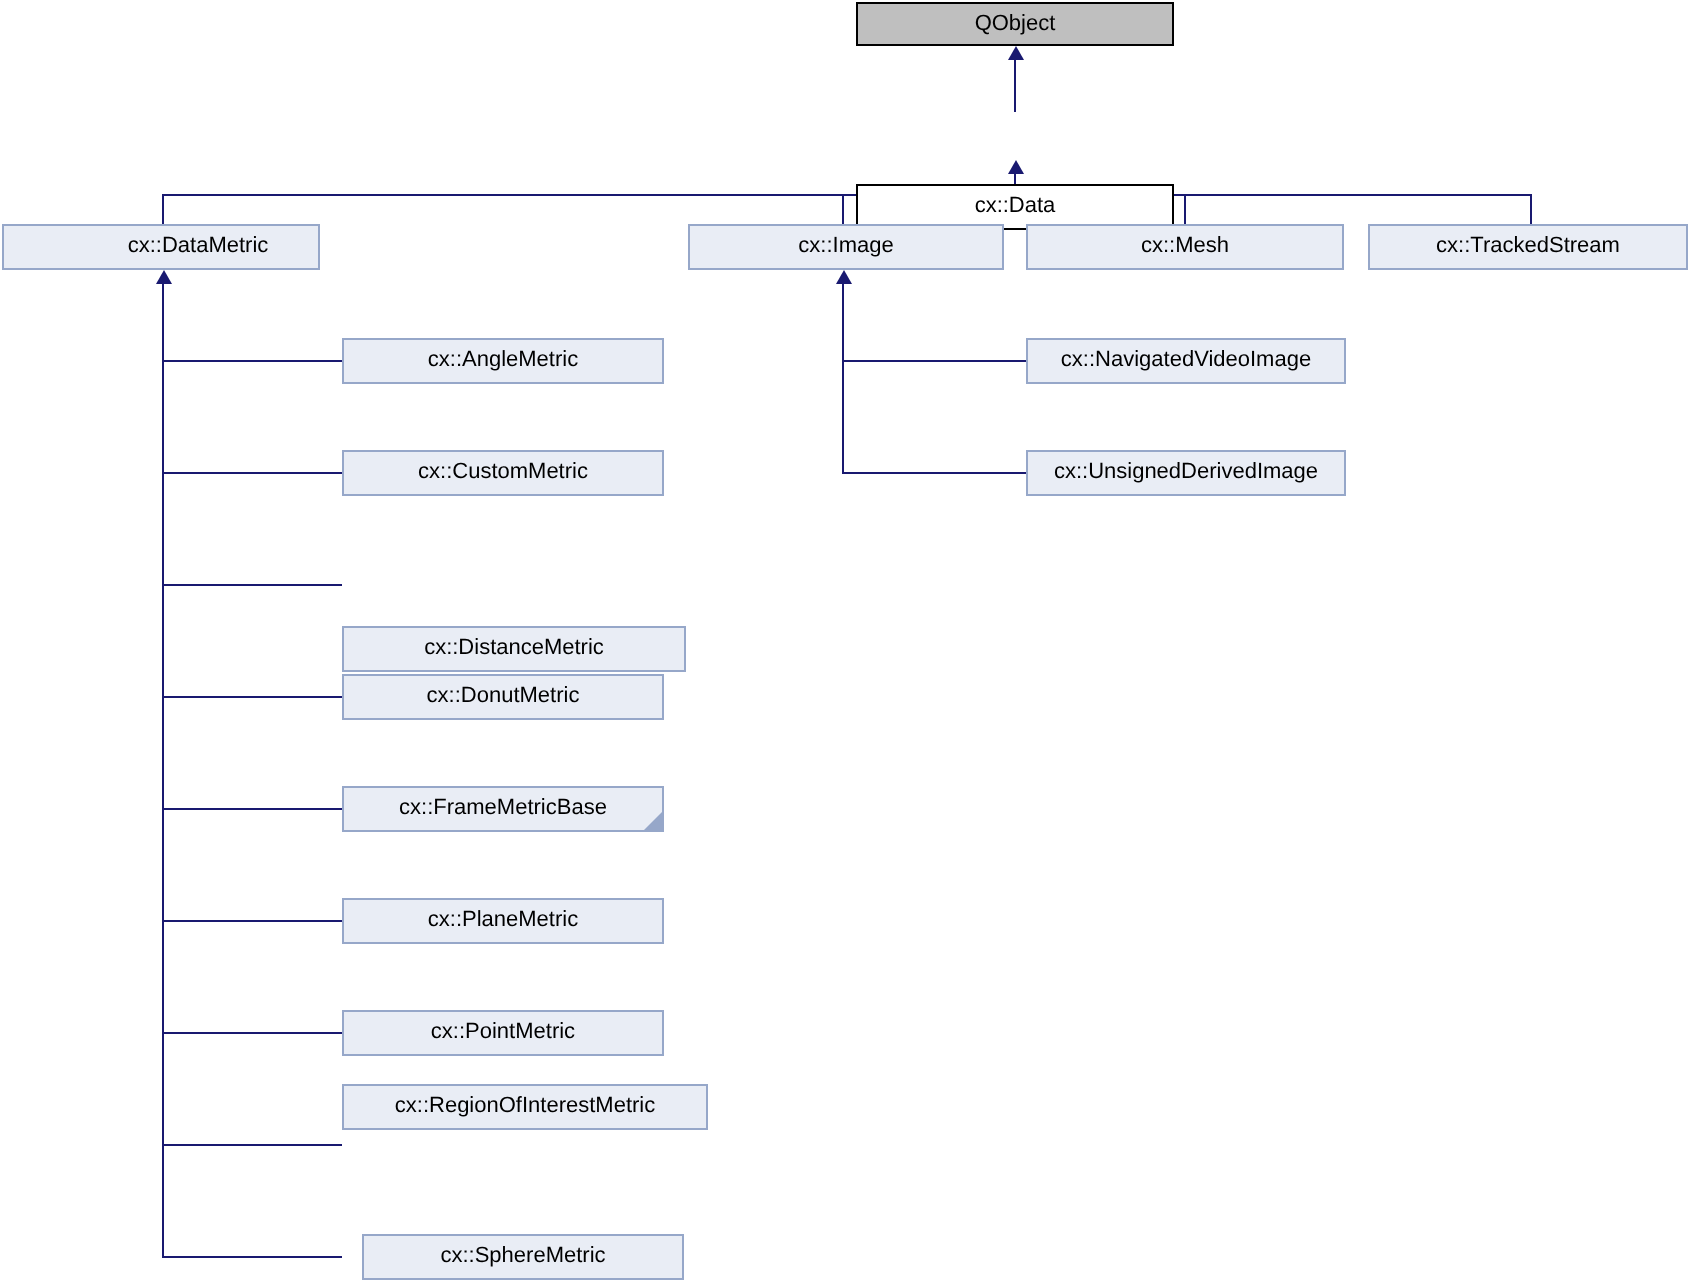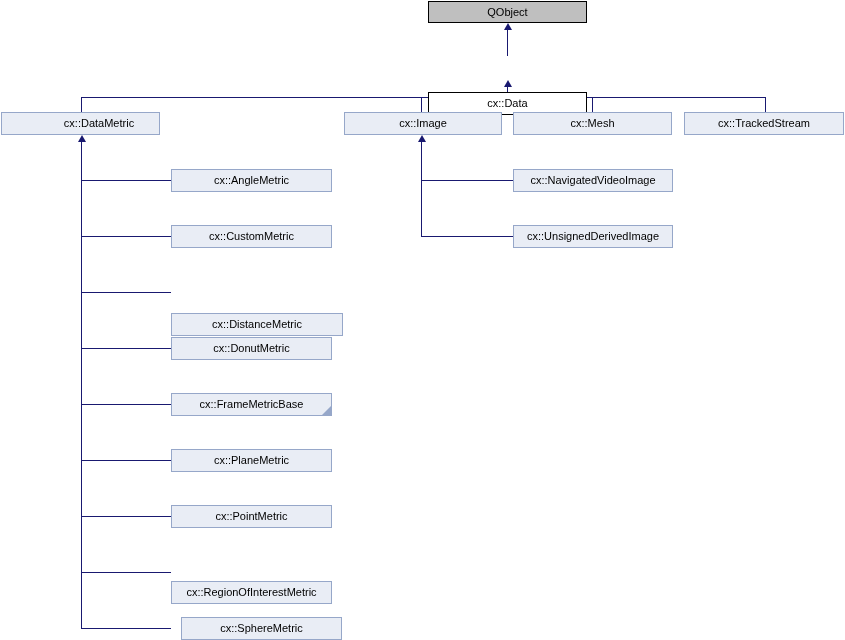--- a/index.html
+++ b/index.html
@@ -132,21 +132,21 @@
   </div>
   <div class="node" style="left:171px; top:337px; width:161px; height:23px;">
     <span>cx::DonutMetric</span>
   </div>
   <div class="node" style="left:171px; top:449px; width:161px; height:23px;">
     <span>cx::PlaneMetric</span>
   </div>
   <div class="node" style="left:171px; top:505px; width:161px; height:23px;">
     <span>cx::PointMetric</span>
   </div>
-  <div class="node" style="left:171px; top:581px; width:161px; height:23px;">
+  <div class="node" style="left:171px; top:542px; width:183px; height:23px;">
     <span>cx::RegionOfInterestMetric</span>
   </div>
   <div class="node" style="left:171px; top:617px; width:161px; height:23px;margin-left:10px;">
     <span>cx::SphereMetric</span>
   </div>
 
   <div class="node" style="left:513px; top:225px; width:160px; height:23px;">
     <span>cx::UnsignedDerivedImage</span>
   </div>
   <div class="node" style="left:513px; top:169px; width:160px; height:23px;">

